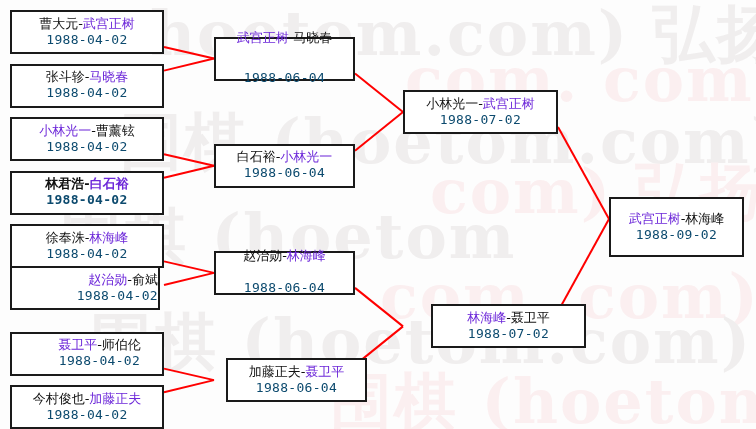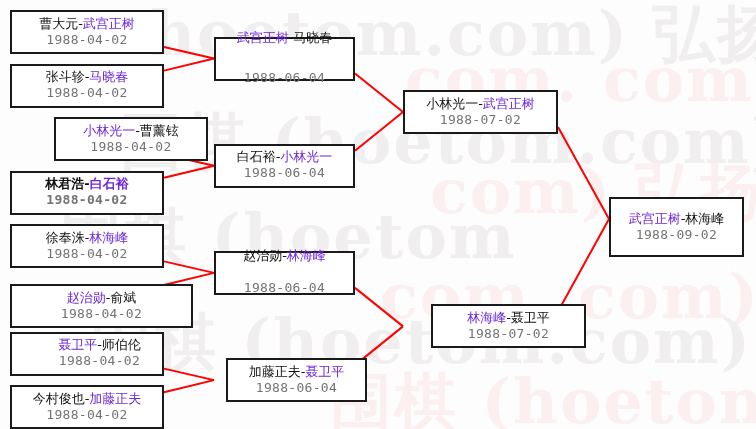--- a/index.html
+++ b/index.html
@@ -67,21 +67,21 @@
   .players {
     font-size: 13px;
     color: #111111;
     white-space: nowrap;
     font-family: "DejaVu Sans", "Liberation Sans", sans-serif;
   }
   .players .w { color: #6d28d9; }
   .players .sep { color: #111111; }
   .date {
     font-size: 13px;
-    color: #737373;
+    color: #0c4a6e;
     letter-spacing: 0.3px;
     font-family: "DejaVu Sans Mono", "Liberation Mono", monospace;
     margin-top: 1px;
   }
 </style>
 </head>
 <body>
 
 <div id="bracket">
 
@@ -115,33 +115,33 @@
 
   <div id="boxes">
       <div class="match" style="left: 10px; top: 10px; width: 154px; height: 44px;">
         <div class="players"><span>曹大元</span><span class="sep">-</span><span class="w">武宫正树</span></div>
         <div class="date">1988-04-02</div>
       </div>
       <div class="match" style="left: 10px; top: 63.6px; width: 154px; height: 44px;">
         <div class="players"><span>张斗轸</span><span class="sep">-</span><span class="w">马晓春</span></div>
         <div class="date">1988-04-02</div>
       </div>
-      <div class="match" style="left: 10px; top: 117.2px; width: 154px; height: 44px; margin-left: 44px;">
+      <div class="match" style="left: 10px; top: 117.2px; width: 154px; height: 44px;">
         <div class="players"><span class="w">小林光一</span><span class="sep">-</span><span>曹薰铉</span></div>
         <div class="date">1988-04-02</div>
       </div>
       <div class="match" style="left: 10px; top: 170.8px; width: 154px; height: 44px; font-weight: bold;">
         <div class="players"><span>林君浩</span><span class="sep">-</span><span class="w">白石裕</span></div>
         <div class="date">1988-04-02</div>
       </div>
       <div class="match" style="left: 10px; top: 224.4px; width: 154px; height: 44px;">
         <div class="players"><span>徐奉洙</span><span class="sep">-</span><span class="w">林海峰</span></div>
         <div class="date">1988-04-02</div>
       </div>
-      <div class="match" style="left: 10px; top: 284px; width: 183px; height: 44px;">
+      <div class="match" style="left: 10px; top: 266px; width: 150px; height: 44px; align-items: flex-end;">
         <div class="players"><span class="w">赵治勋</span><span class="sep">-</span><span>俞斌</span></div>
         <div class="date">1988-04-02</div>
       </div>
       <div class="match" style="left: 10px; top: 331.6px; width: 154px; height: 44px; padding-left: 25px;">
         <div class="players"><span class="w">聂卫平</span><span class="sep">-</span><span>师伯伦</span></div>
         <div class="date">1988-04-02</div>
       </div>
       <div class="match" style="left: 10px; top: 385.2px; width: 154px; height: 44px;">
         <div class="players"><span>今村俊也</span><span class="sep">-</span><span class="w">加藤正夫</span></div>
         <div class="date">1988-04-02</div>

